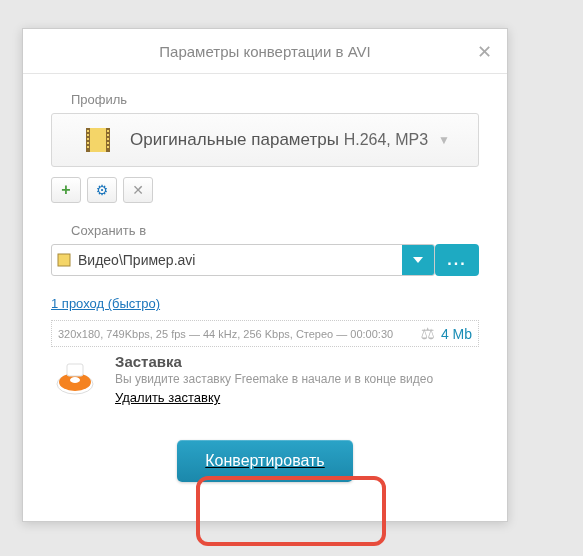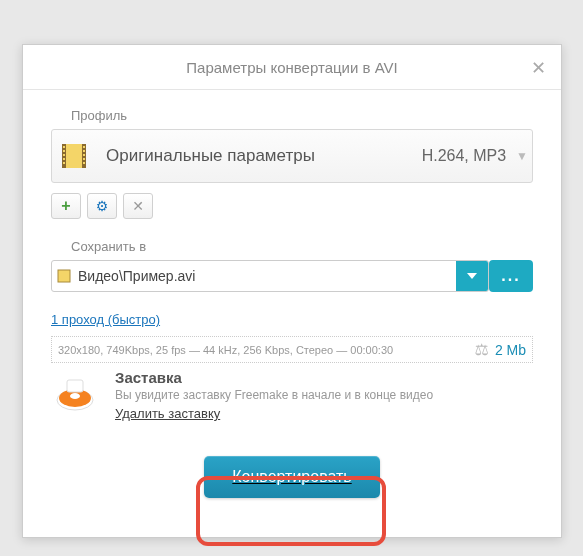--- a/index.html
+++ b/index.html
@@ -1,23 +1,23 @@
 <!DOCTYPE html>
 <html><head>
   <meta charset="utf-8">
   <style>
     * { box-sizing: border-box; margin: 0; padding: 0; }
     body { font-family: "Segoe UI", Arial, sans-serif; background: #e8e8e8; width: 583px; height: 556px; position: relative; }
-    .dialog { position: absolute; top: 44px; left: 22px; width: 540px; background: #fff; border: 1px solid #ccc; box-shadow: 0 2px 10px rgba(0,0,0,0.15); }
+    .dialog { position: absolute; top: 28px; left: 22px; width: 486px; background: #fff; border: 1px solid #ccc; box-shadow: 0 2px 10px rgba(0,0,0,0.15); }
     .dialog-header { height: 45px; display: flex; align-items: center; justify-content: center; border-bottom: 1px solid #e5e5e5; position: relative; }
     .dialog-title { color: #888; font-size: 15px; }
     .close-btn { position: absolute; right: 15px; top: 12px; color: #aaa; font-size: 18px; cursor: pointer; }
     .dialog-body { padding: 18px 28px 24px 28px; }
     .section-label { color: #888; font-size: 13px; margin-bottom: 6px; margin-left: 20px; }
-    .profile-box { border: 1px solid #d8d8d8; border-radius: 3px; display: flex; align-items: center; padding: 8px 4px; background: linear-gradient(#fcfcfc,#f3f3f3); cursor: pointer; }
+    .profile-box { border: 1px solid #d8d8d8; border-radius: 3px; display: flex; align-items: center; padding: 8px 28px; background: linear-gradient(#fcfcfc,#f3f3f3); cursor: pointer; }
     .film-icon { width: 36px; height: 36px; margin-right: 14px; display: flex; align-items: center; justify-content: center; }
     .profile-name { flex: 1; font-size: 17px; color: #555; }
     .profile-meta { text-align: left; margin-right: 10px; }
     .codec { font-size: 16px; color: #666; }
     .size-lbl { font-size: 11px; color: #aaa; }
     .chevron { color: #bbb; font-size: 12px; }
     .btn-row { margin-top: 10px; display: flex; gap: 6px; }
     .small-btn { width: 30px; height: 26px; border: 1px solid #d0d0d0; border-radius: 3px; background: linear-gradient(#fff,#f0f0f0); display: flex; align-items: center; justify-content: center; cursor: pointer; font-size: 14px; }
     .plus-ico { color: #4a9e3f; font-weight: bold; font-size: 16px; }
     .gear-ico { color: #1a75bc; }
@@ -32,21 +32,21 @@
     .pass-info { margin-top: 18px; }
     .pass-link { color: #1a75bc; font-size: 13px; text-decoration: underline; }
     .dotted-box { border: 1px dotted #ccc; padding: 3px 6px; margin-top: 8px; display: flex; align-items: center; justify-content: space-between; }
     .tech-info { font-size: 11px; color: #999; }
     .size-info { display: flex; align-items: center; gap: 6px; color: #1a8db5; font-size: 14px; }
     .size-info .weight-icon { color: #bbb; font-size: 16px; }
     .splash-row { display: flex; align-items: center; gap: 16px; margin-top: 6px; }
     .splash-icon { width: 48px; height: 48px; display: flex; align-items: center; justify-content: center; }
     .splash-title { font-size: 15px; color: #555; font-weight: 600; }
     .splash-desc { font-size: 12px; color: #999; margin-top: 2px; }
-    .splash-remove { font-size: 13px; color: #404040; text-decoration: underline; margin-top: 4px; display: inline-block; }
+    .splash-remove { font-size: 13px; color: #000000; text-decoration: underline; margin-top: 4px; display: inline-block; }
     .footer { display: flex; justify-content: center; padding: 10px 0 39px 0; text-decoration: underline; }
     .convert-btn { background: linear-gradient(#2aa3c7,#1b88ab); color: #fff; border: none; border-radius: 5px; padding: 12px 28px; font-size: 16px; cursor: pointer; box-shadow: inset 0 1px 0 rgba(255,255,255,0.2), 0 1px 3px rgba(0,0,0,0.2); }
     .highlight-ring { position: absolute; border: 4px solid #e74c3c; border-radius: 12px; width: 190px; height: 70px; bottom: 10px; left: 196px; pointer-events: none; }
   </style>
 </head>
 <body>
 
 <div class="dialog">
   <div class="dialog-header">
     <span class="dialog-title">Параметры конвертации в AVI</span>
@@ -111,21 +111,21 @@
         </div>
       </div>
     </div>
 
     <div class="pass-info">
       <a class="pass-link">1 проход (быстро)</a>
       <div class="dotted-box">
         <span class="tech-info">320x180, 749Kbps, 25 fps — 44 kHz, 256 Kbps, Стерео — 00:00:30</span>
         <span class="size-info">
           <span class="weight-icon">⚖</span>
-          <span>2 Mb</span>
+          <span>4 Mb</span>
         </span>
       </div>
     </div>
 
     <div class="splash-row">
       <span class="splash-icon">
         <svg width="44" height="44" viewBox="0 0 44 44">
             <ellipse cx="22" cy="26" rx="18" ry="10" fill="#fff" stroke="#ddd"></ellipse>
             <ellipse cx="22" cy="24" rx="16" ry="9" fill="#f58220"></ellipse>
             <ellipse cx="22" cy="22" rx="5" ry="3" fill="#fff"></ellipse>

